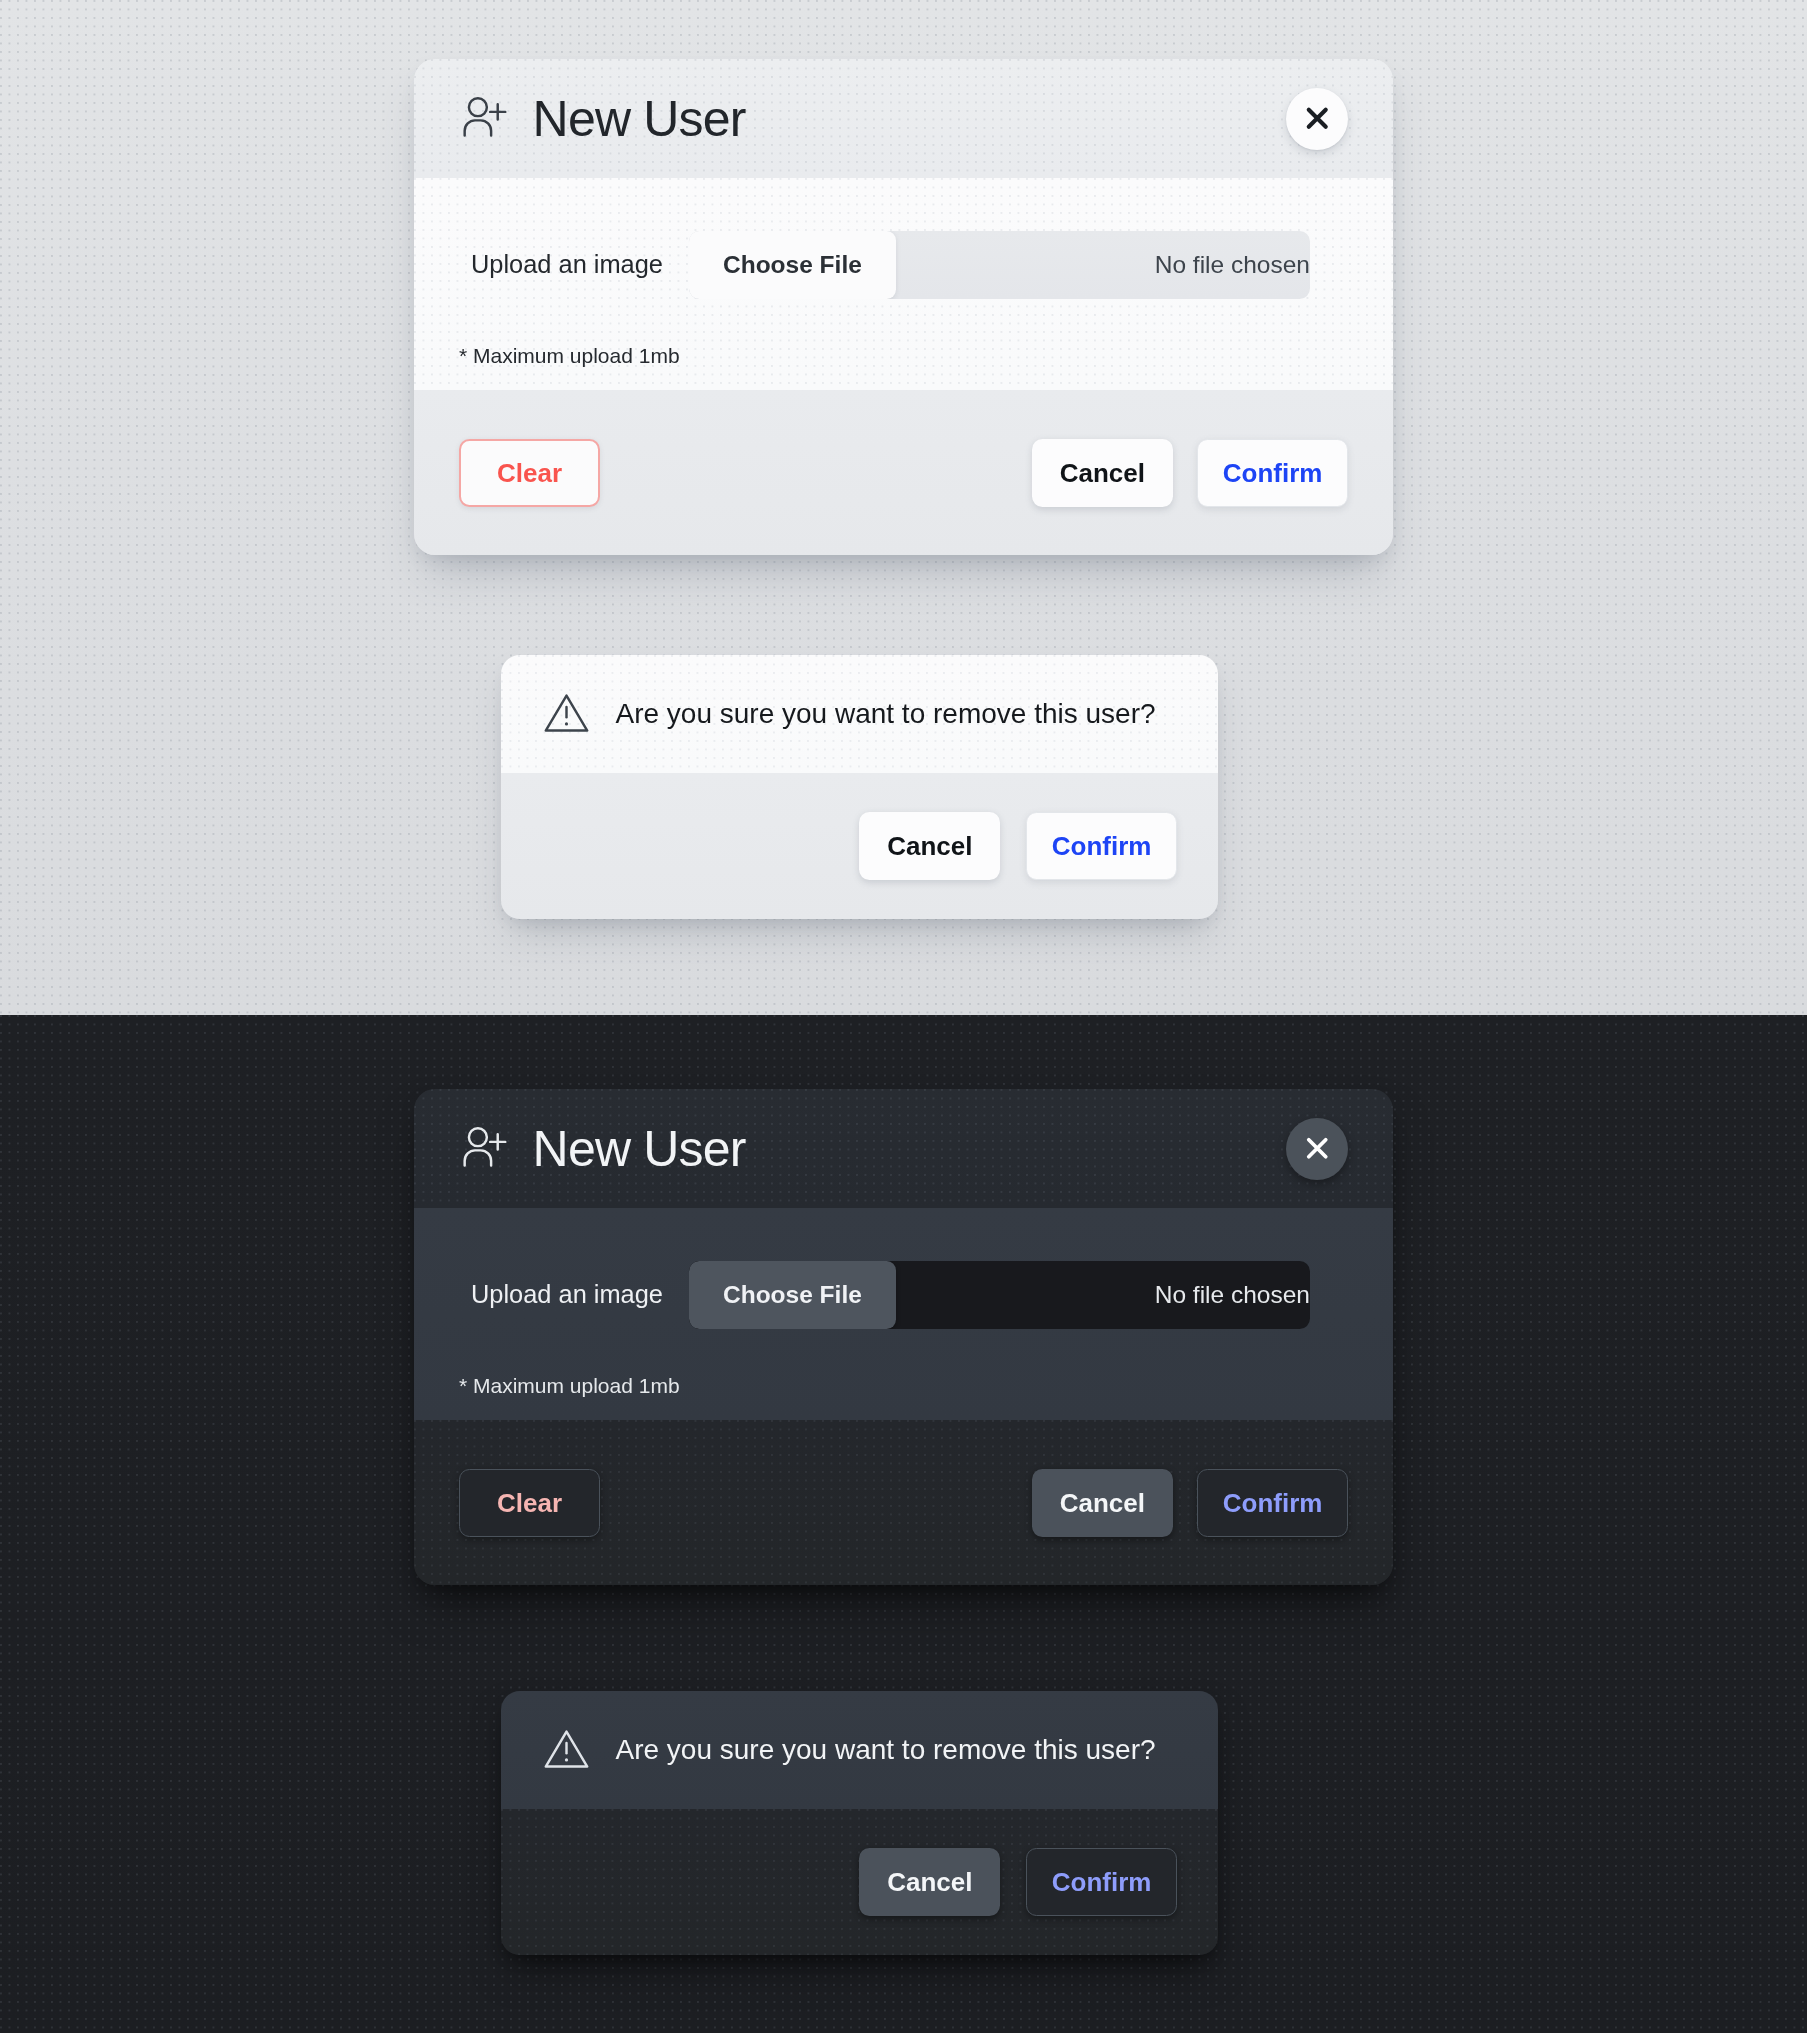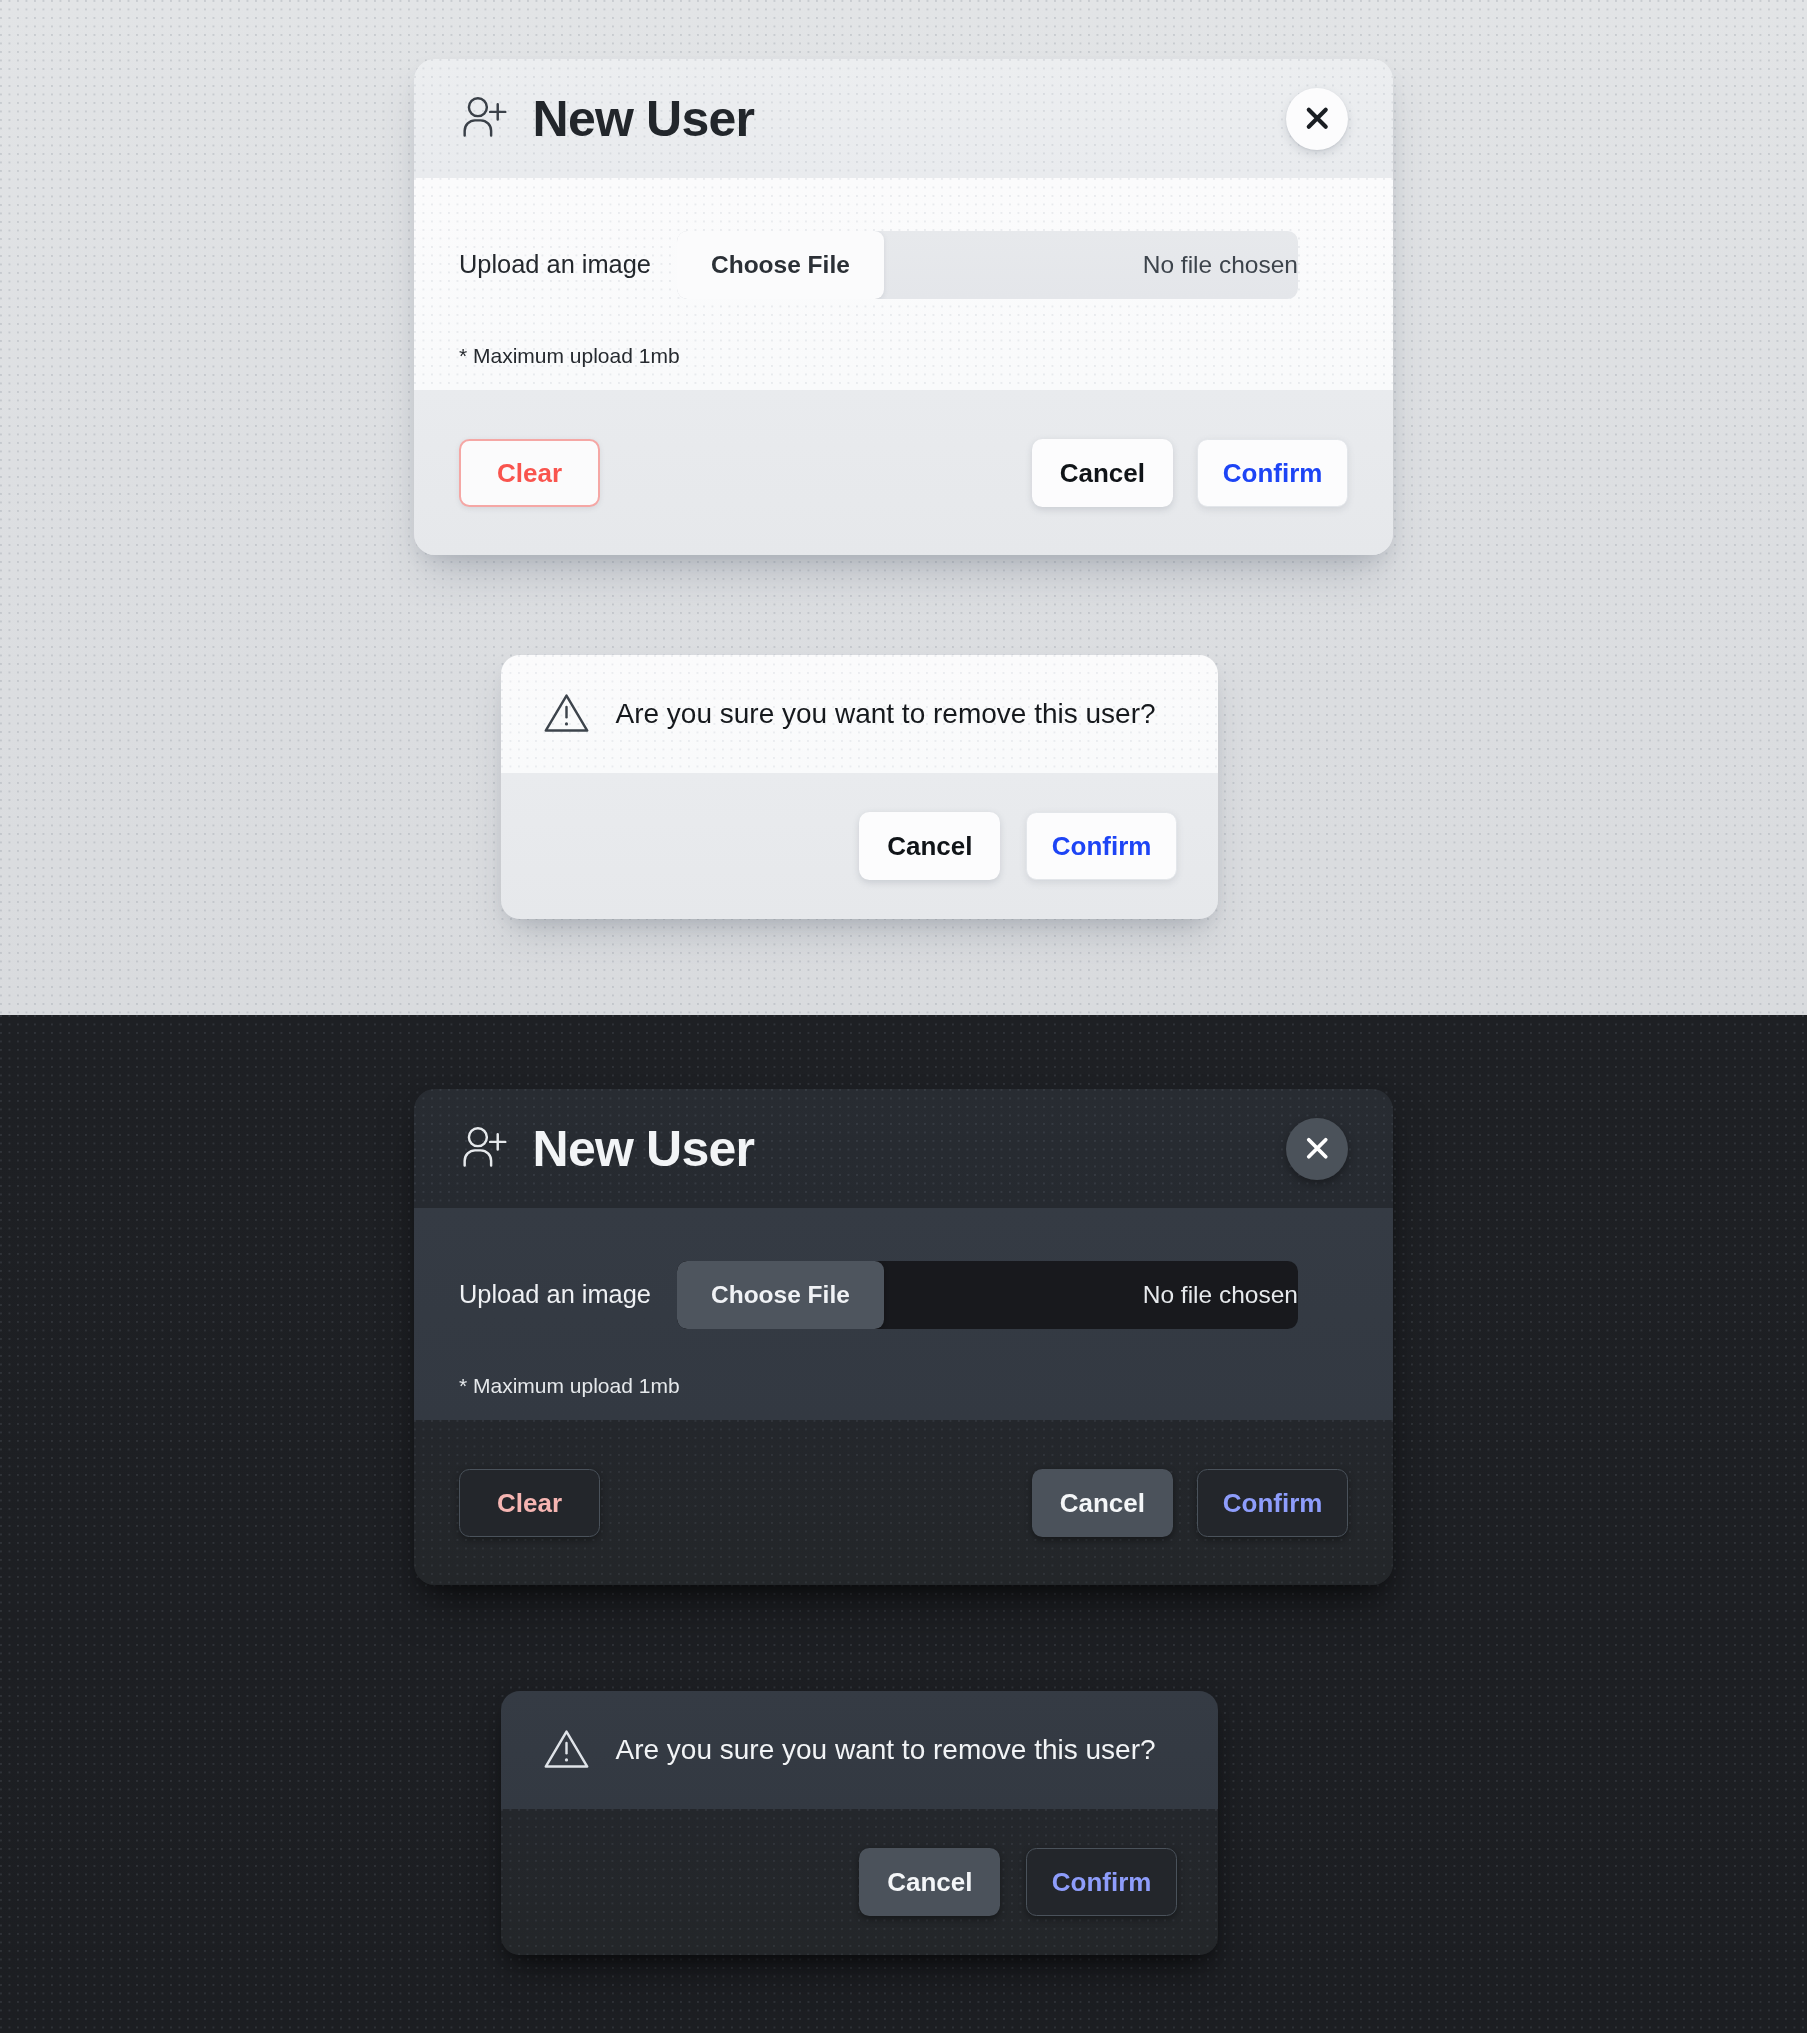--- a/index.html
+++ b/index.html
@@ -122,21 +122,21 @@
     flex: 1;
   }
   .user-add-icon {
     width: 51px;
     height: 51px;
     display: block;
     flex-shrink: 0;
   }
   .modal-title {
     font-size: 50px;
-    font-weight: 700;
+    font-weight: 400;
     letter-spacing: -0.8px;
     line-height: 1;
   }
   .title-light { color: #22262b; }
   .title-dark  { color: #f2f4f6; }
 
   
   .close-btn {
     width: 62px;
     height: 62px;
@@ -157,20 +157,21 @@
     background: #4b525a;
     box-shadow: 0 3.8px 9.4px rgba(0,0,0,0.35);
   }
   .close-glyph { width: 24.5px; height: 24.5px; display: block; }
 
   
   .upload-row {
     display: flex;
     align-items: center;
     padding-top: 53px;
+    margin-left: 12px;
   }
   .upload-label {
     font-size: 25.4px;
     line-height: 1;
     white-space: nowrap;
     margin-right: 26px;
   }
   .label-light { color: #24282d; }
   .label-dark  { color: #eef0f3; }
 

